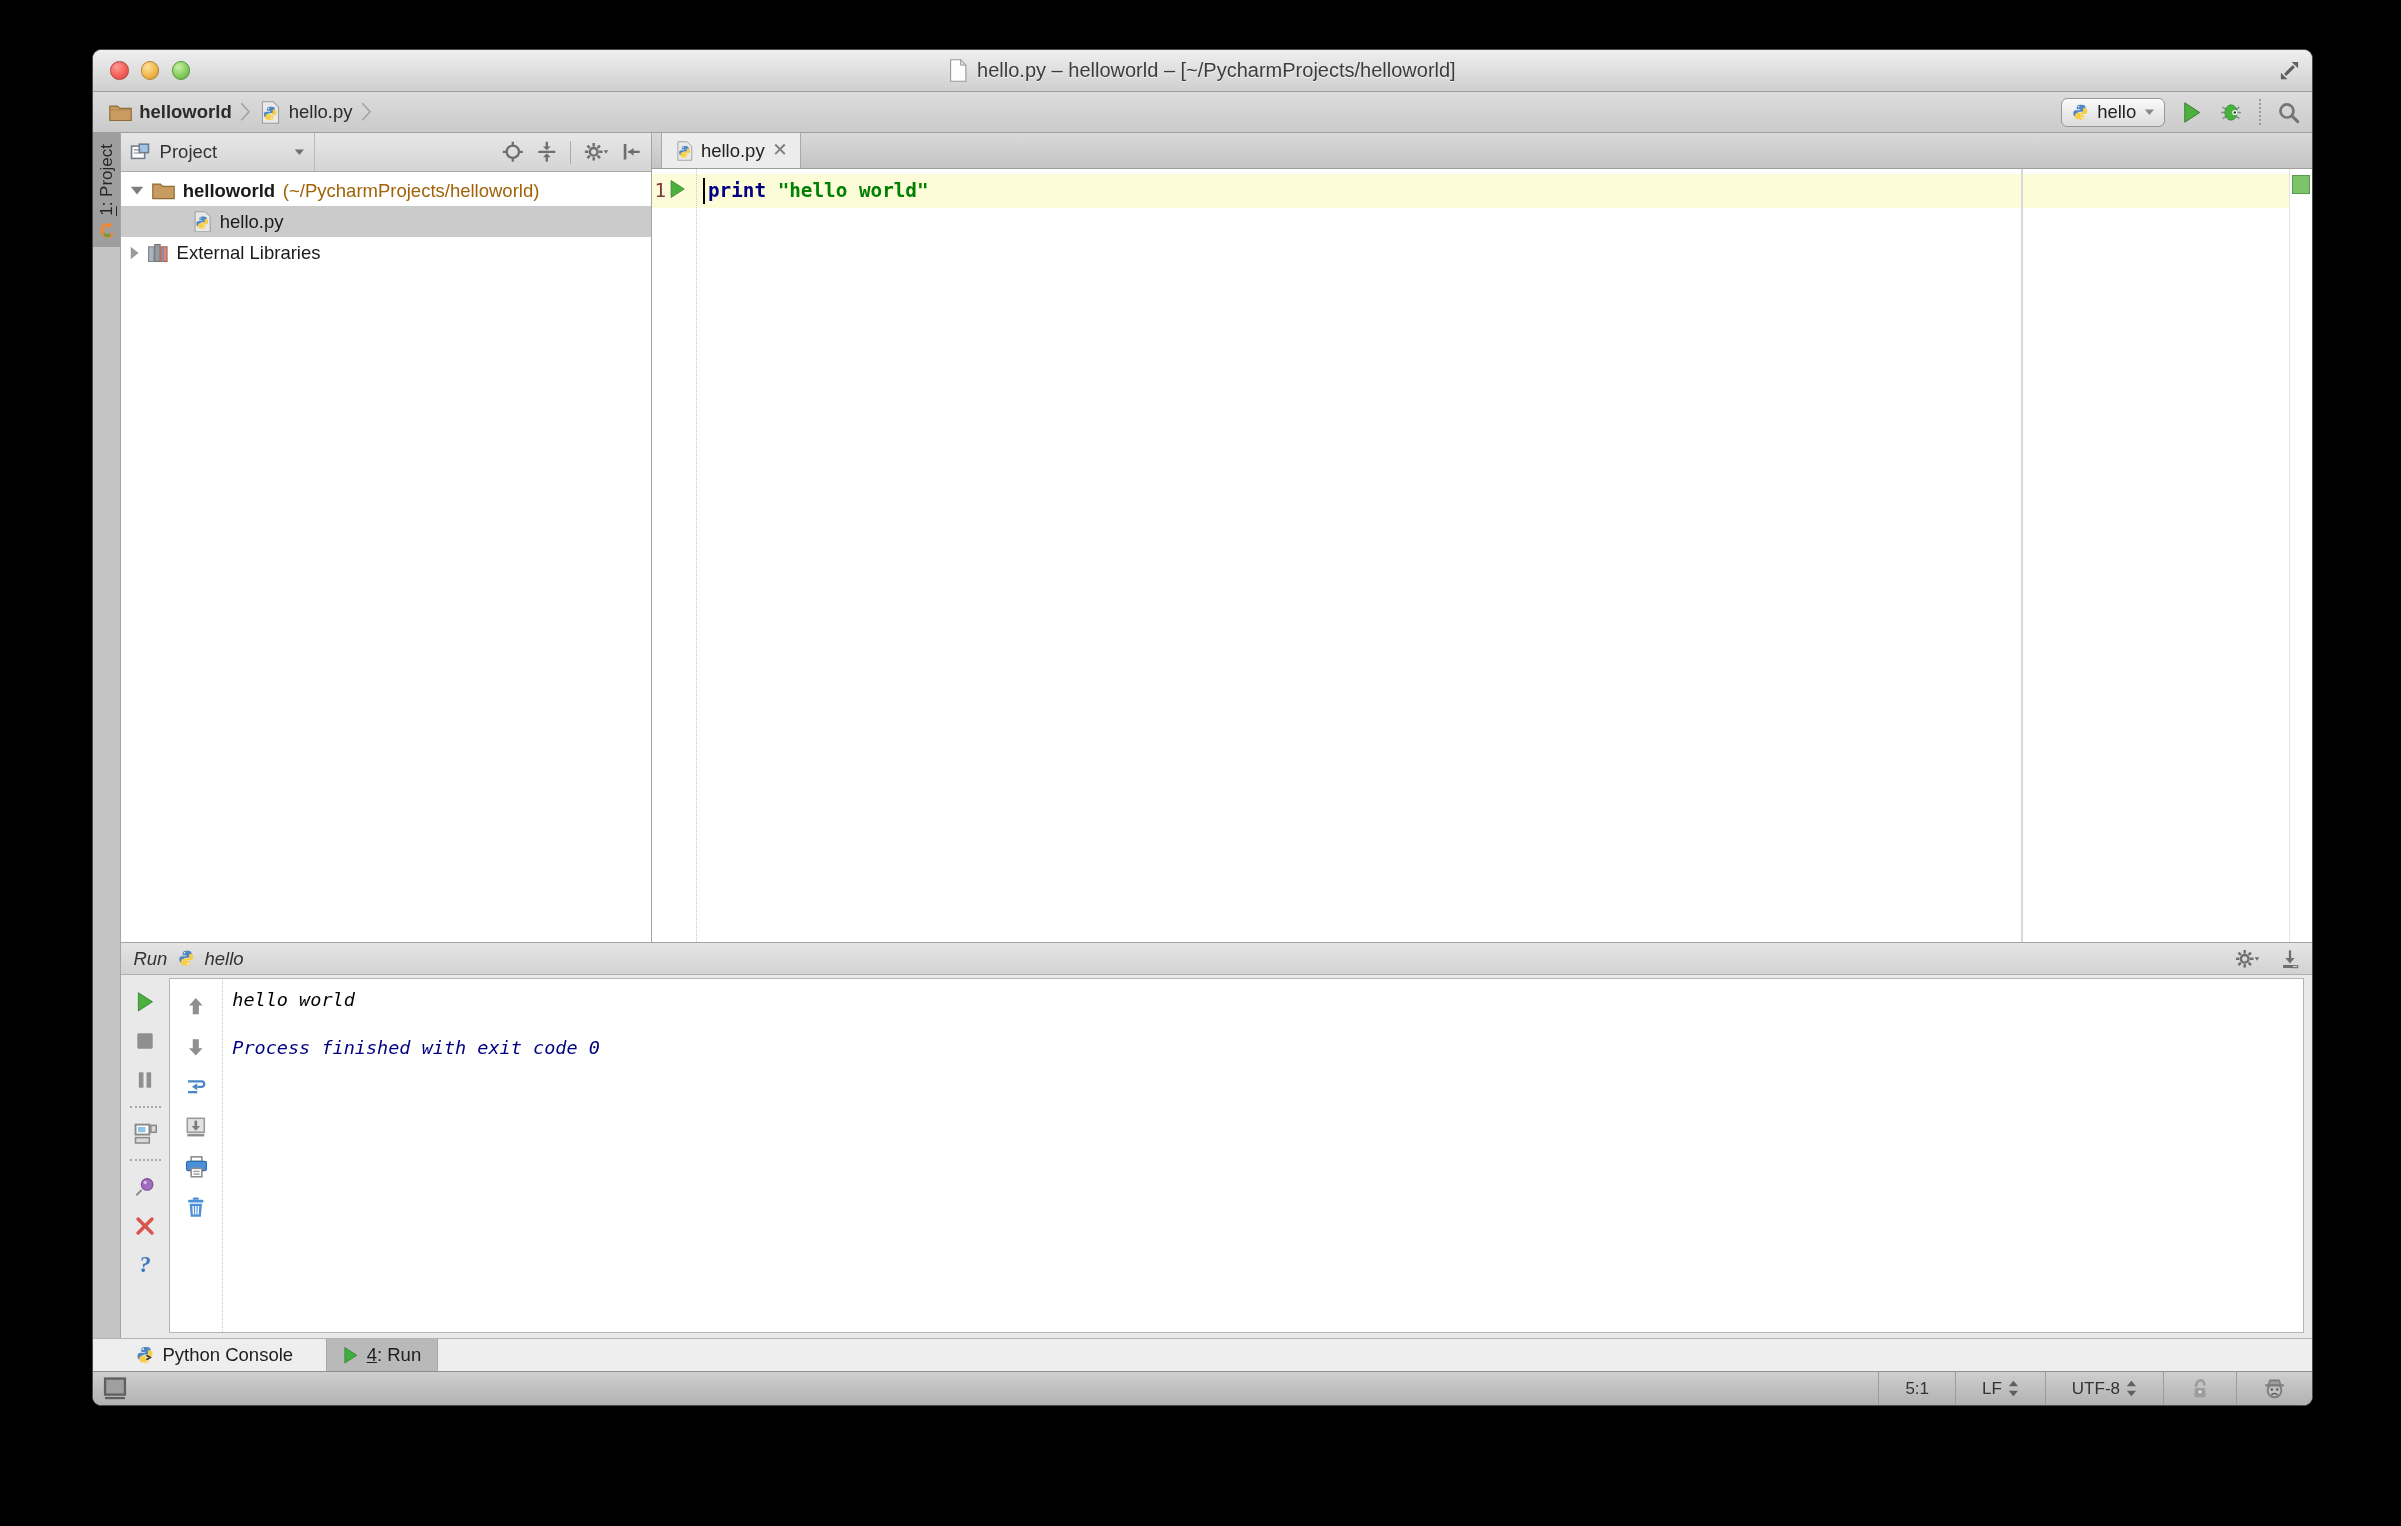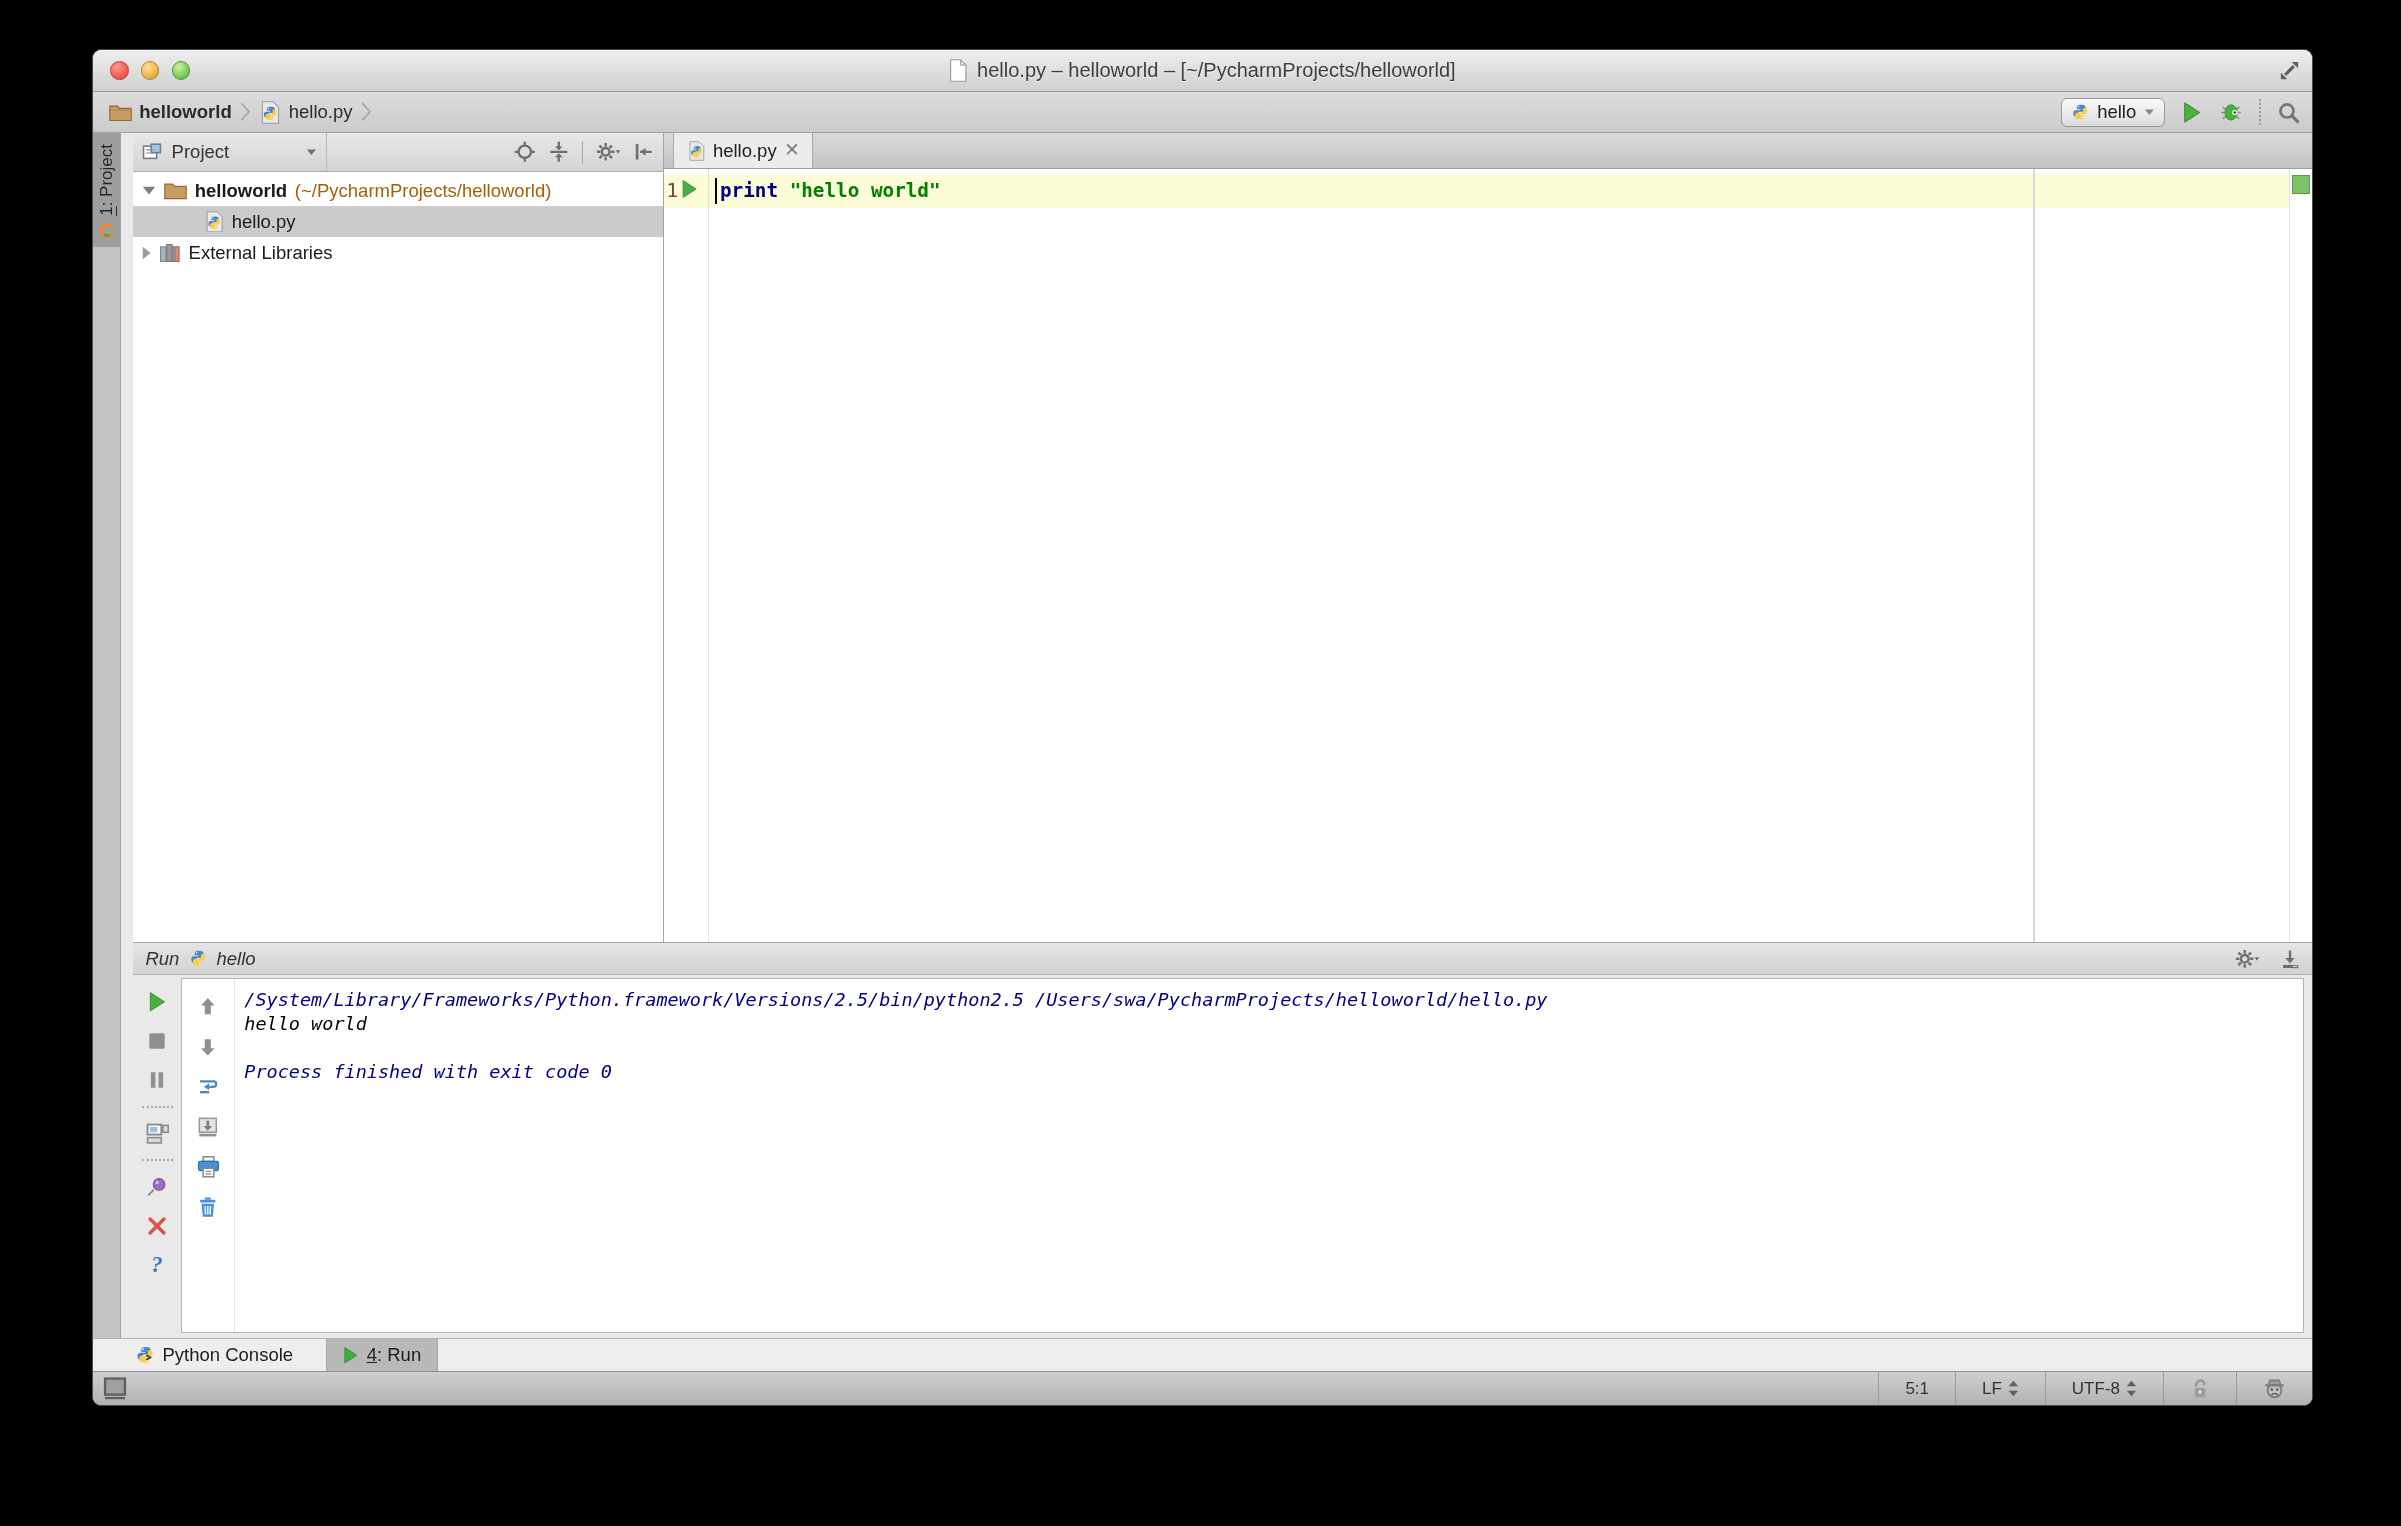--- a/index.html
+++ b/index.html
@@ -46,21 +46,21 @@
     border:0.8px solid #979797; border-radius:6.2px;
     background:linear-gradient(#fafafa,#dcdcdc); font-size:18.5px; color:#222;
   }
   .dotted-vsep { width:0; height:26px; border-left:2.3px dotted #9a9a9a; }
 
   
   .body-row { flex:1; display:flex; min-height:0; }
   .tool-stripe { width:28px; flex:none; background:#c4c4c4; border-right:0.8px solid #a4a4a4; display:flex; flex-direction:column; align-items:center; }
   .stripe-tab { width:100%; background:#9e9e9e; padding:10.8px 0 7.7px; display:flex; flex-direction:column; align-items:center; gap:6.2px; }
   .vtext { writing-mode:vertical-rl; transform:rotate(180deg); font-size:17px; color:#262626; white-space:nowrap; }
-  .body-col { flex:1; display:flex; flex-direction:column; min-width:0;padding-left:12px; }
+  .body-col { flex:1; display:flex; flex-direction:column; min-width:0; }
   .main-row { height:809px; flex:none; display:flex; min-width:0; }
 
   
   .project-panel { width:531px; flex:none; display:flex; flex-direction:column; border-right:0.8px solid #a4a4a4; background:#fff; }
   .panel-header {
     height:39px; flex:none; display:flex; align-items:center; padding:0 9.3px;
     background:linear-gradient(#e7e7e7,#d4d4d4); border-bottom:0.8px solid #ababab; font-size:18.5px; color:#333;
   }
   .panel-combo { display:flex; align-items:center; gap:9.3px; width:185px; height:100%; border-right:0.8px solid #b9b9b9; }
   .panel-header .spacer { flex:1; }
@@ -550,21 +550,21 @@
                     <rect x="4" y="5" width="20" height="3.5" rx="1.5" fill="#4a90d9"></rect>
                     <path d="M6 10h16l-1.5 17h-13z" fill="#4a90d9"></path>
                     <g stroke="#fff" stroke-width="1.8">
                       <line x1="10.5" y1="13" x2="11" y2="24"></line>
                       <line x1="14" y1="13" x2="14" y2="24"></line>
                       <line x1="17.5" y1="13" x2="17" y2="24"></line>
                     </g>
                   </svg>
               </span>
             </div>
-            <div class="console-text"><div class="c-sys">/System/Library/Frameworks/Python.framework/Versions/2.5/bin/python2.5 /Users/swa/PycharmProjects/helloworld/hello.py</div><div class="c-out">hello world</div><div>&nbsp;</div><div class="c-sys">Process finished with exit code 0</div></div>
+            <div class="console-text"><div class="c-out">hello world</div><div>&nbsp;</div><div class="c-sys">Process finished with exit code 0</div></div>
           </div>
         </div>
       </div>
     </div>
   </div>
 
   <div class="toolwindow-bar">
     <div class="tw-item">
       <span class="icon">
         <svg width="20" height="20" viewBox="0 0 32 32">

